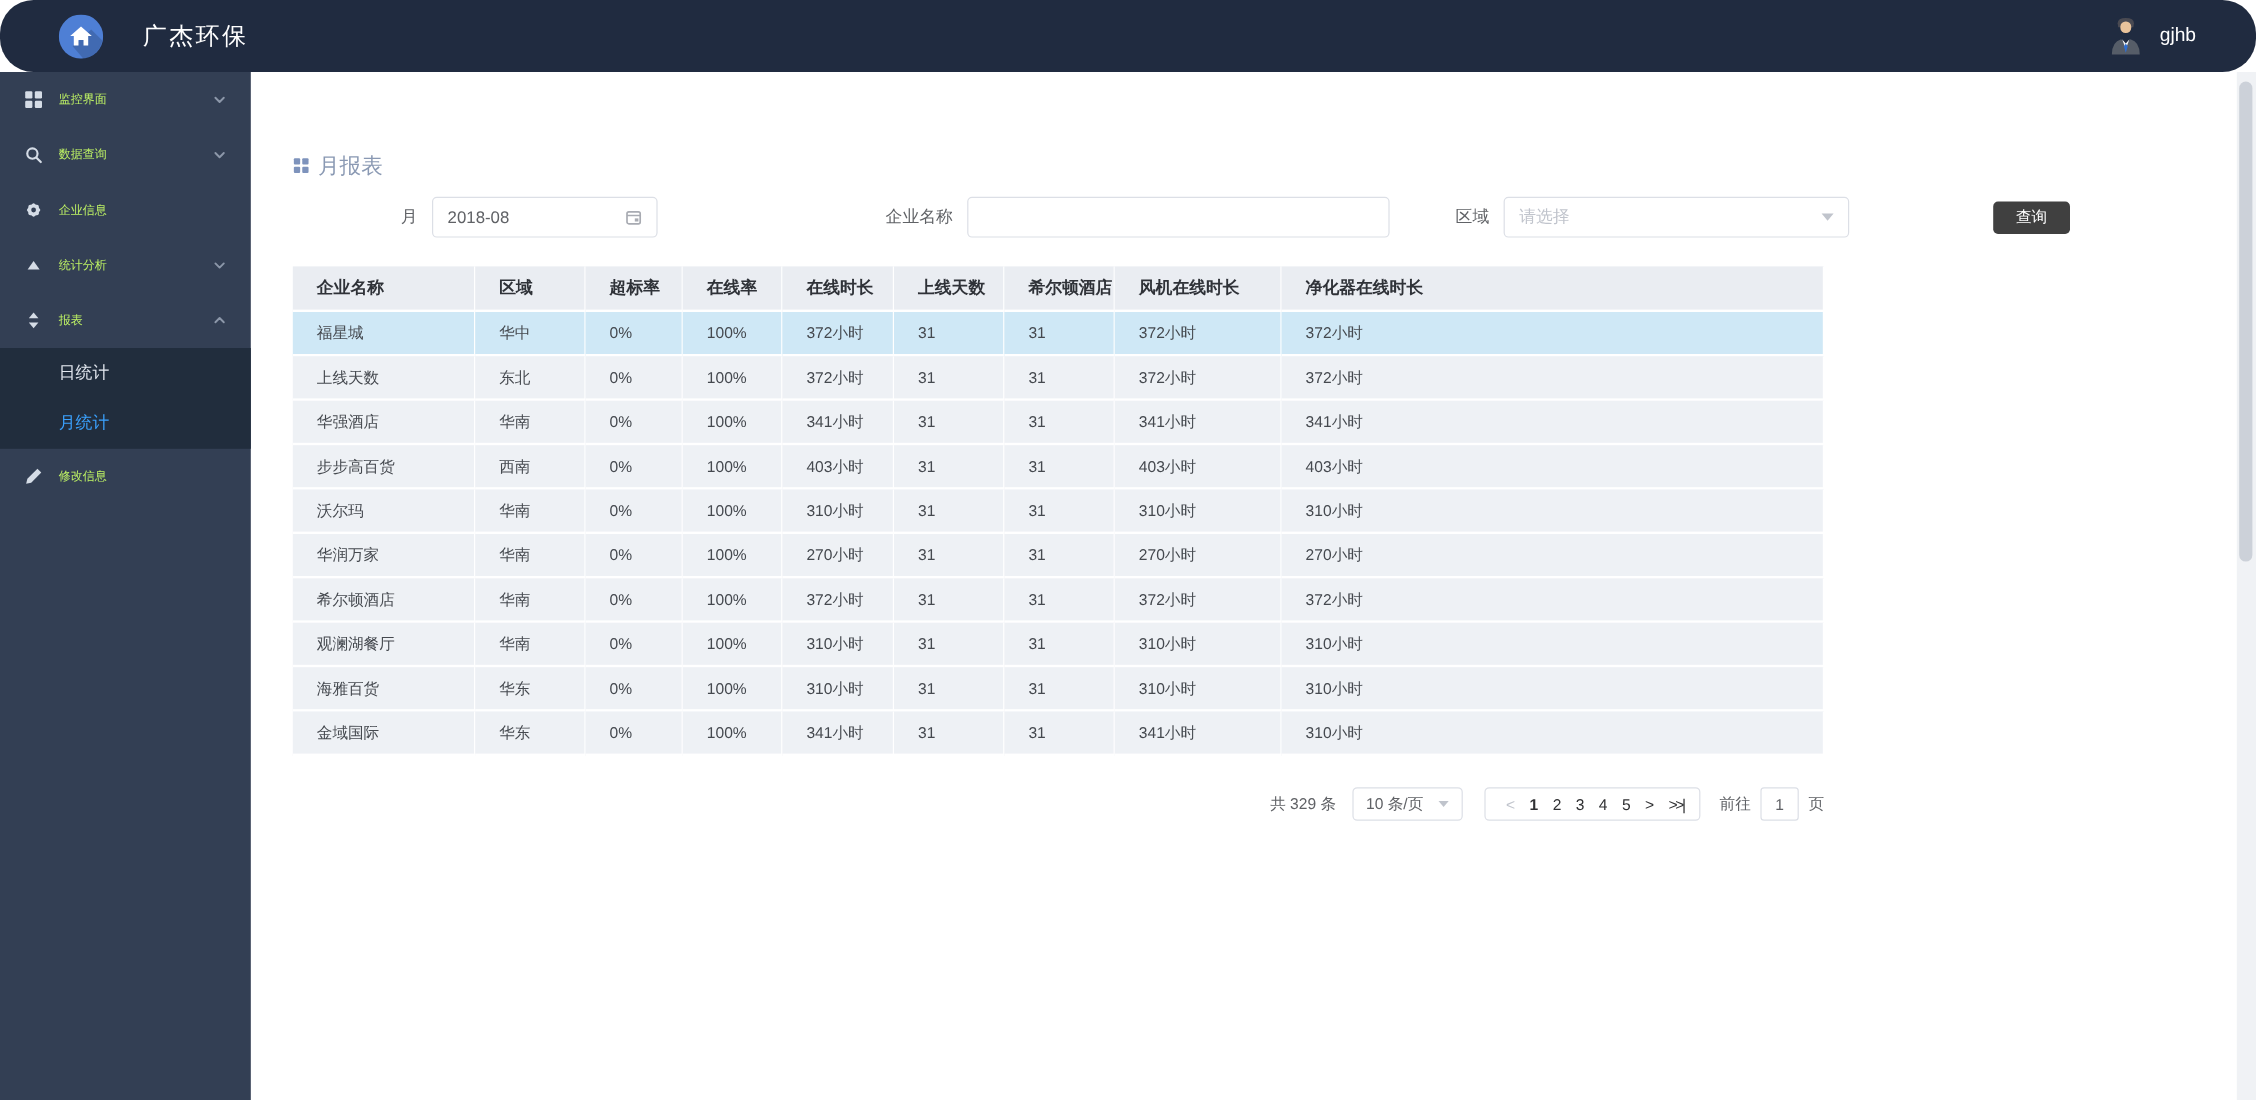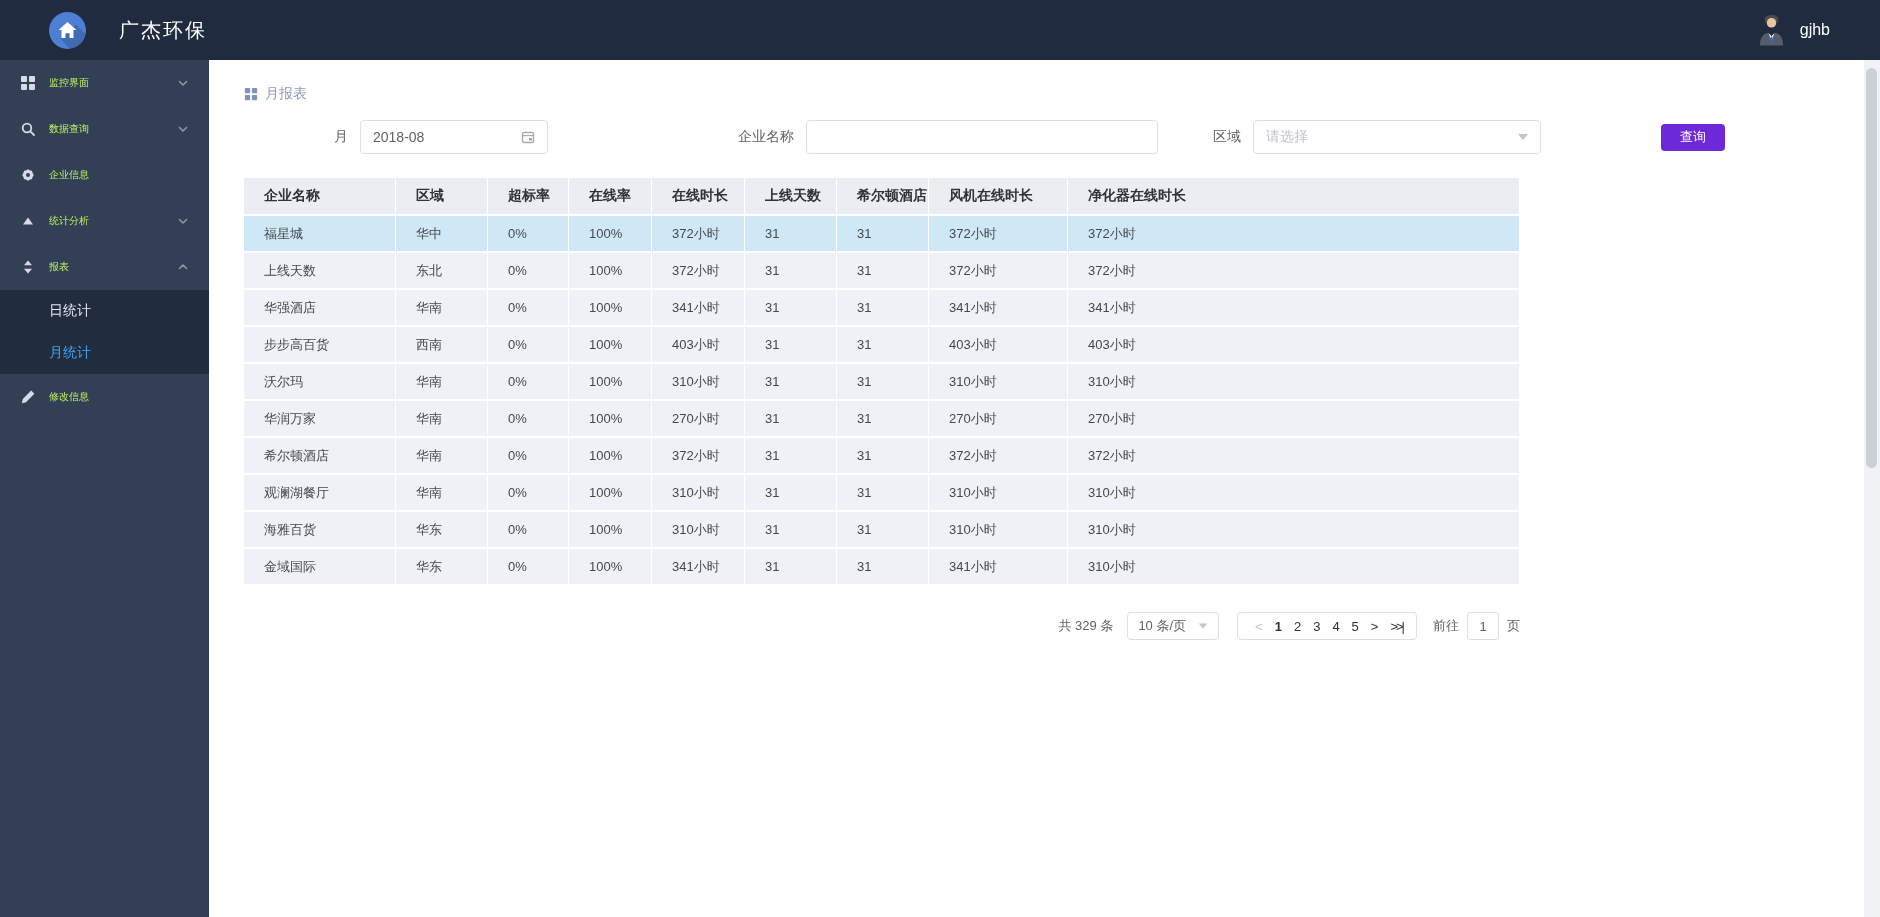--- a/index.html
+++ b/index.html
@@ -7,21 +7,21 @@
   body {
     position: relative;
     font-family: "Liberation Sans", "DejaVu Sans", sans-serif;
     background: #ffffff;
     color: #45494F;
   }
 
   
   .topbar {
     position: absolute; top: 0; left: 0; width: 1880px; height: 60px;
-    background: #202B40; display: flex; align-items: center; z-index: 5;
+    background: #202B40; display: flex; align-items: center; z-index: 5; border-radius: 28px;
   }
   .logo { width: 37px; height: 37px; margin-left: 49px; flex: 0 0 auto; }
   .topbar-title { color: #ffffff; font-size: 20px; margin-left: 33px; letter-spacing: 2px; }
   .topbar-right { margin-left: auto; margin-right: 50px; display: flex; align-items: center; }
   .avatar { width: 31px; height: 34px; margin-right: 13px; }
   .username { color: #ffffff; font-size: 16px; }
 
   
   .sidebar {
     position: absolute; top: 60px; left: 0; bottom: 0; width: 209px;
@@ -39,22 +39,22 @@
     color: #E3E8F0; font-size: 14px; cursor: pointer;
   }
   .submenu-item.active { color: #3BA2FF; }
 
   
   .main {
     position: absolute; top: 60px; left: 209px; right: 0; bottom: 0;
     background: #ffffff; padding-left: 35px;
   }
   .page-title {
-    margin-top: 24px; display: flex; align-items: center;
-    color: #8A99B3; font-size: 14px; height: 20px; font-family: Liberation Mono, monospace;
+    margin-top: 68px; display: flex; align-items: center;
+    color: #8A99B3; font-size: 18px; height: 20px; font-family: Liberation Mono, monospace;
   }
   .page-title-icon { width: 14px; height: 14px; margin-right: 7px; display: inline-flex; }
 
   
   .filter-row { display: flex; align-items: center; margin-top: 16px; height: 34px; }
   .filter-label { font-size: 14px; color: #606266; margin-right: 12px; white-space: nowrap; }
   .box-input {
     height: 34px; border: 1px solid #DCDFE6; border-radius: 4px; background: #fff;
     display: flex; align-items: center; padding: 0 12px; font-size: 14px; color: #606266;
   }
@@ -68,21 +68,21 @@
     border: none; outline: none; width: 100%; font-size: 14px; color: #606266;
     font-family: "Liberation Sans", "DejaVu Sans", sans-serif;
   }
   .region-select { width: 288px; justify-content: space-between; cursor: pointer; }
   .placeholder { color: #C0C4CC; }
   .caret-down {
     width: 0; height: 0; border-left: 5px solid transparent; border-right: 5px solid transparent;
     border-top: 6px solid #C0C4CC;
   }
   .btn-primary {
-    margin-left: 120px; height: 27px; padding: 0 19px; background: #6d28d9;
+    margin-left: 120px; height: 27px; padding: 0 19px; background: #404040;
     border: none; border-radius: 4px; color: #ffffff; font-size: 13px; cursor: pointer;
     font-family: "Liberation Sans", "DejaVu Sans", sans-serif;
   }
 
   
   .report-table {
     margin-top: 24px; width: 1276px; border-collapse: separate; border-spacing: 0;
     table-layout: fixed;
   }
   .report-table th {

